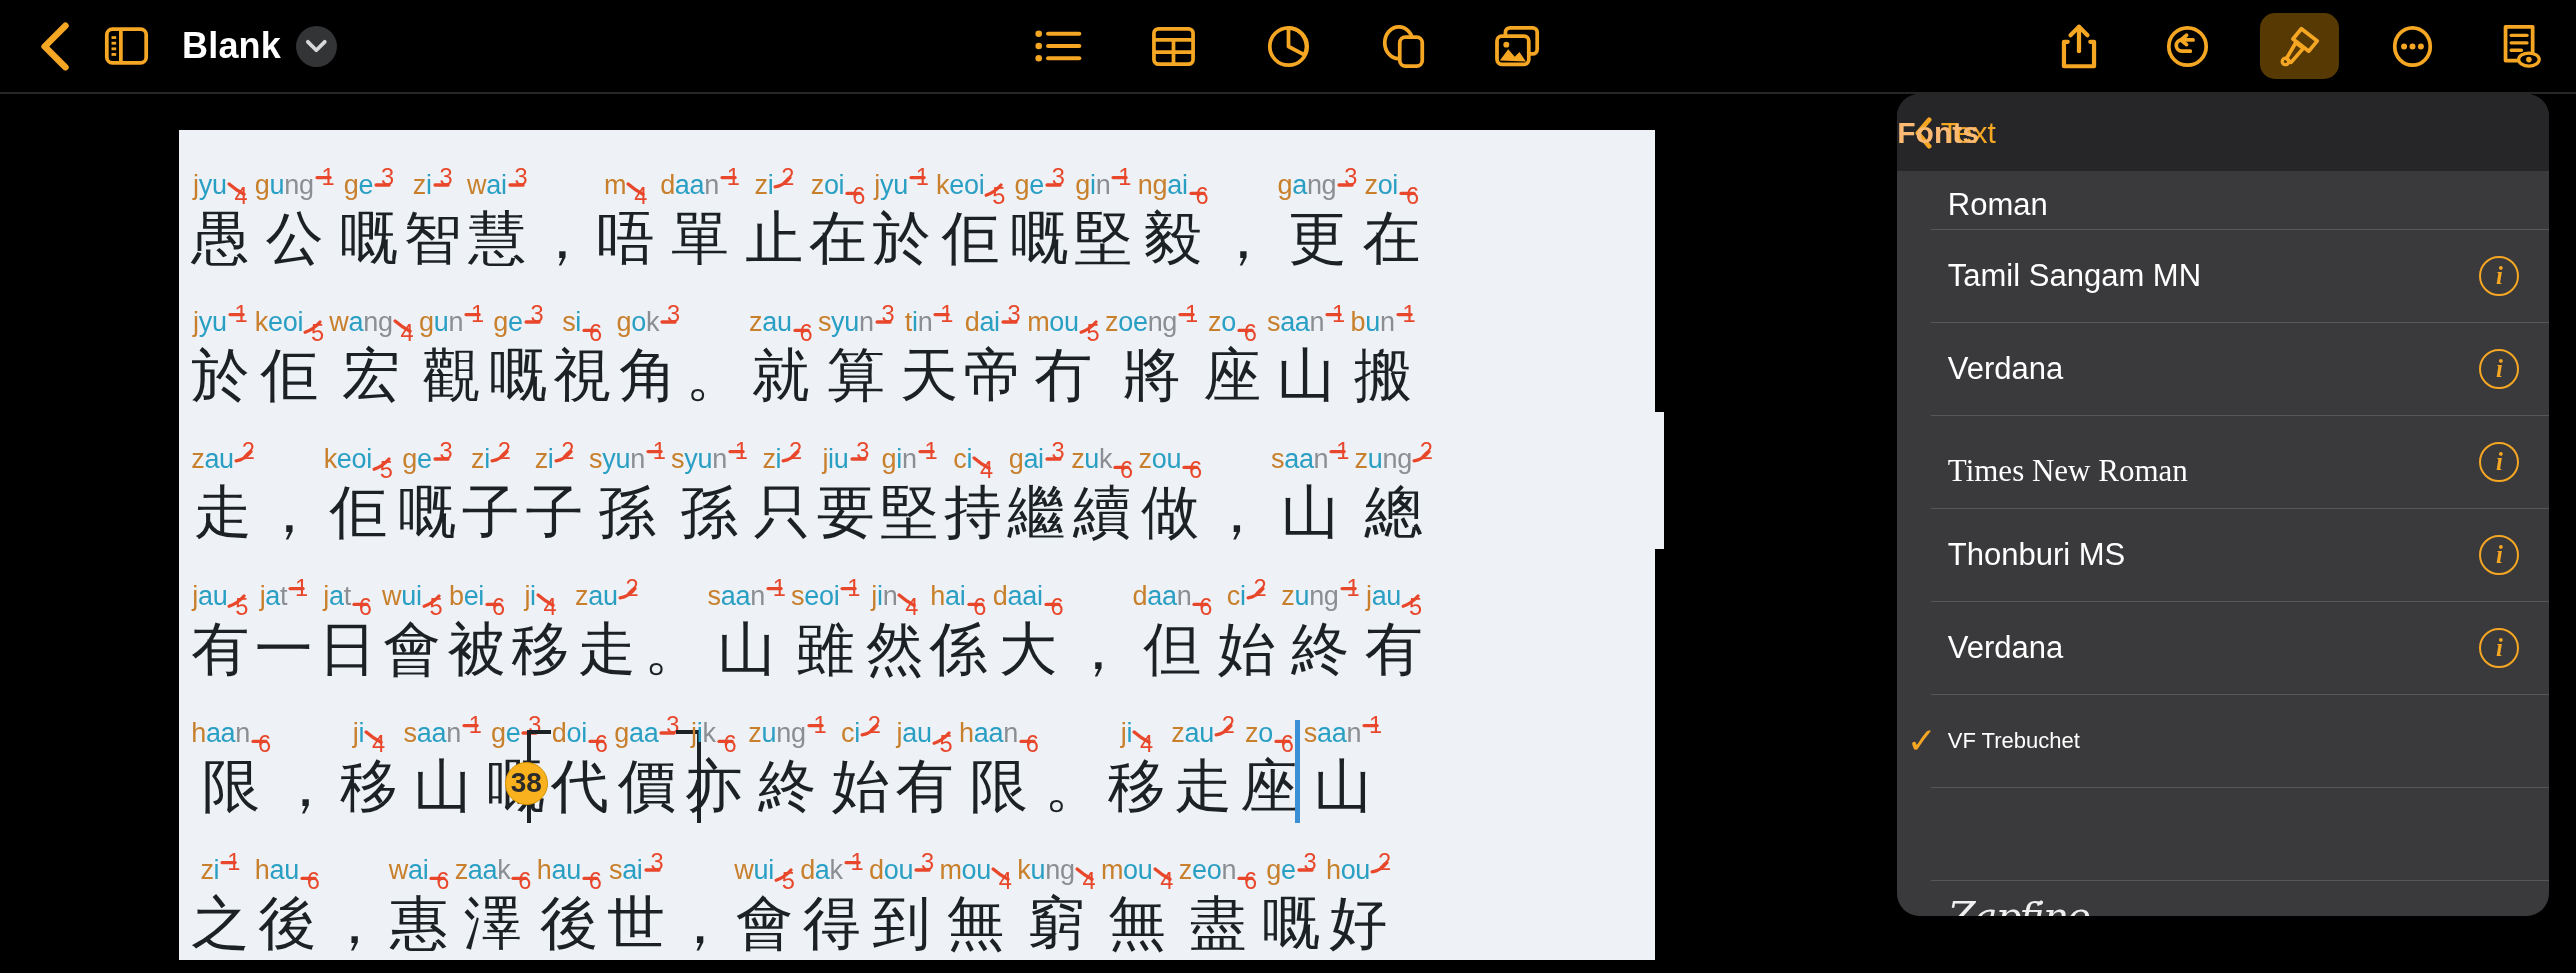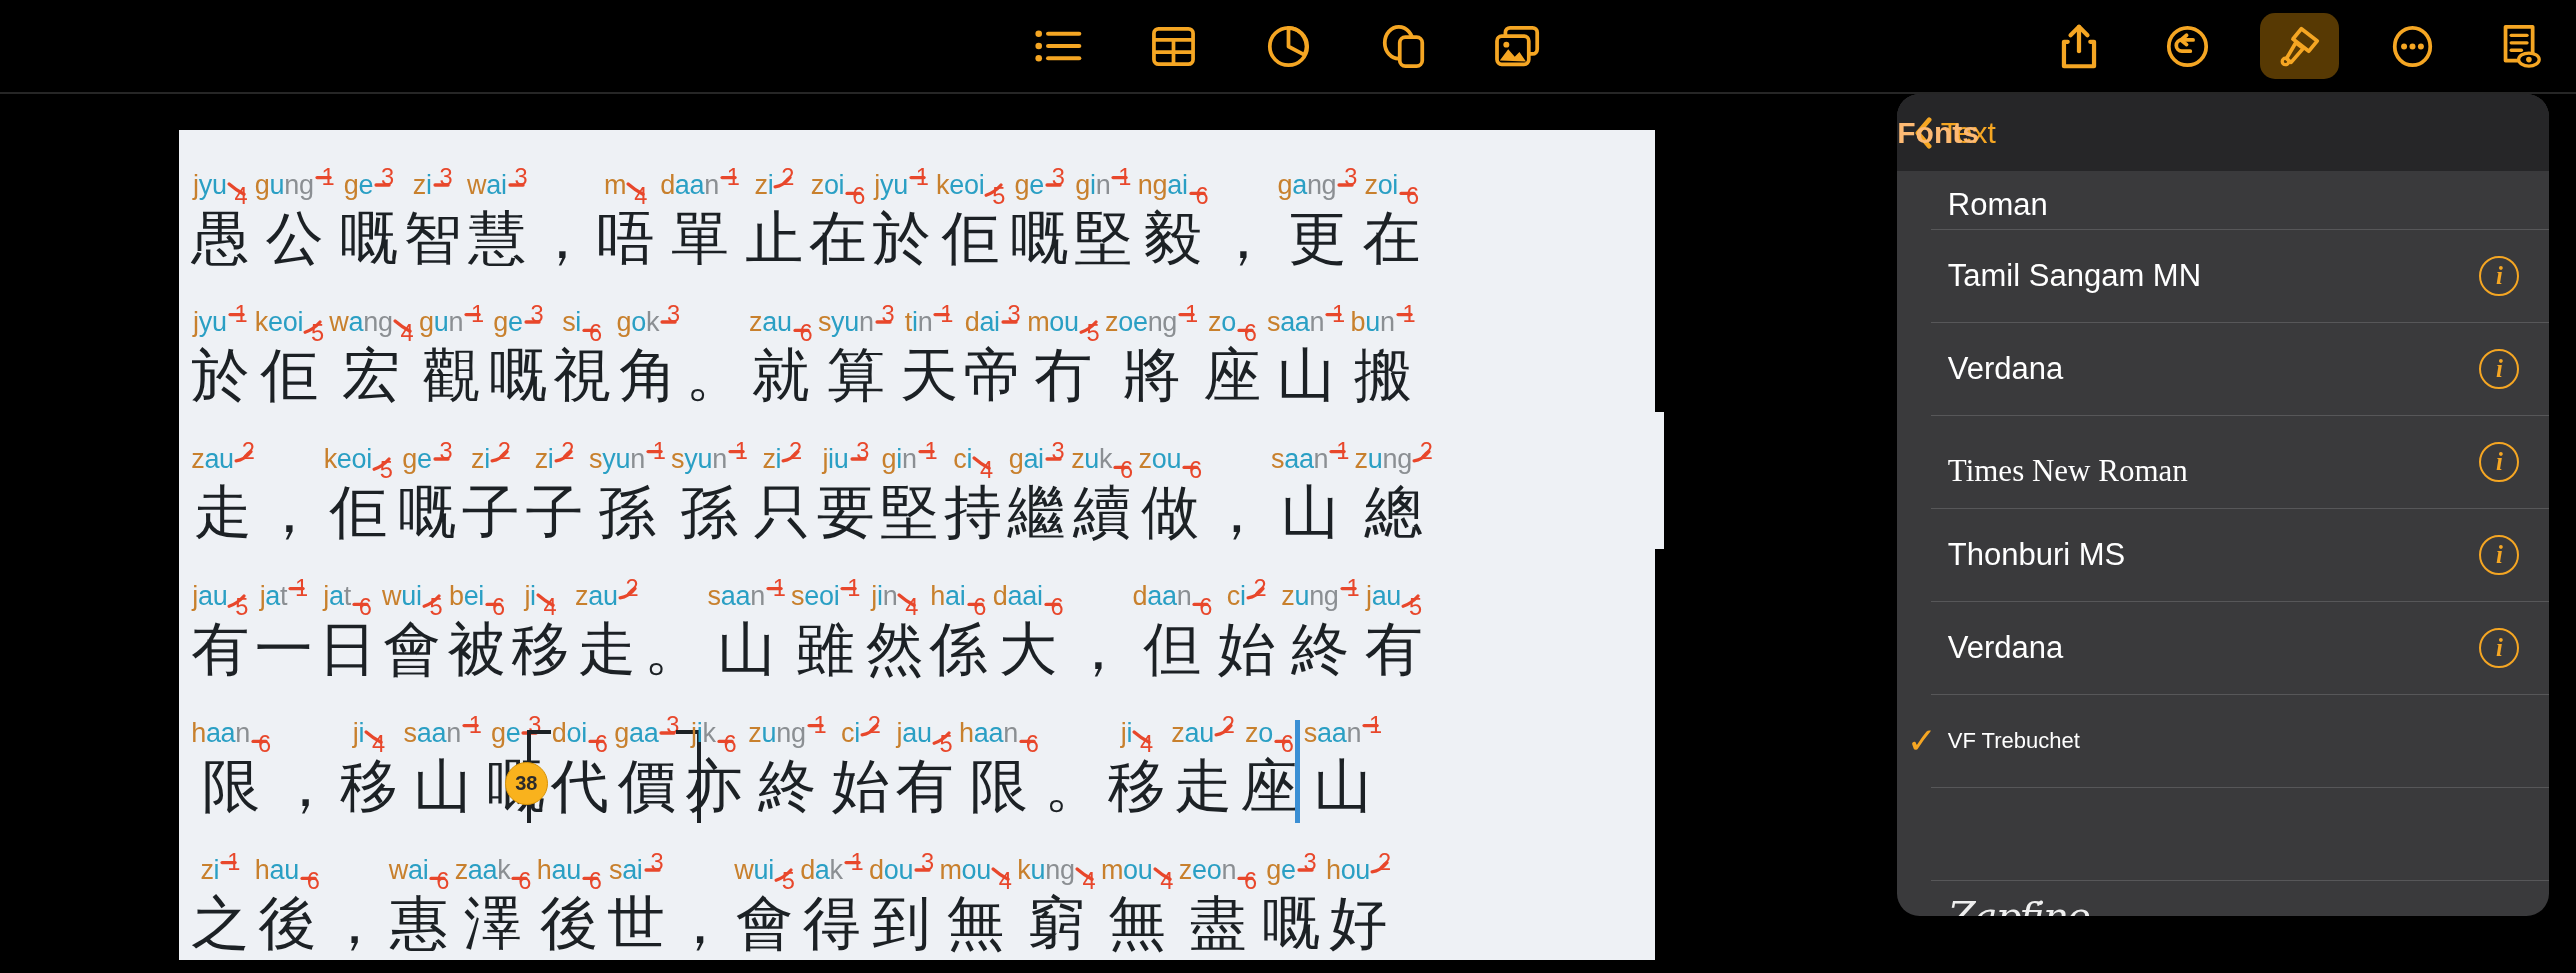--- a/index.html
+++ b/index.html
@@ -109,21 +109,21 @@
     border-top:4.7px solid #1c2125; border-bottom:4.7px solid #1c2125;
     pointer-events:none;
   }
   .brk.l{ border-left:4.7px solid #1c2125; }
   .brk.r{ border-right:4.7px solid #1c2125; }
   .badge38{
     position:absolute; z-index:5;
     width:43px;height:43px;border-radius:50%;
     background:#f9b21d; color:#2b2b2b;
     display:flex;align-items:center;justify-content:center;
-    font-size:20px; font-weight:bold;
+    font-size:28px; font-weight:bold;
     border:1.9px solid #d69208;
   }
   .caret{
     position:absolute; width:4.7px; background:#3b8fd4;
   }
 
   
   #panel{
     position:absolute; right:0; top:94px;
     width:709px; height:879px;
@@ -187,20 +187,43 @@
     font-style:italic; font-weight:bold; flex:0 0 40px; cursor:pointer;
   }
   .font-row.partial-top{ height:58px; align-items:flex-end; padding-bottom:5.7px;}
   .font-row.partial-bot{ height:91px; align-items:flex-start; padding-top:13.2px;}
 </style>
 </head>
 <body>
 
 <div id="toolbar">
 
+  <div id="toolbar-left">
+    <div class="tb-btn">
+      <svg width="38" height="49" viewBox="0 0 40 52">
+          <path d="M30 4 L8 26 L30 48" fill="none" stroke="#f5a623" stroke-width="7" stroke-linecap="round" stroke-linejoin="round"></path>
+        </svg>
+    </div>
+    <div class="tb-btn">
+      <svg width="45" height="40" viewBox="0 0 48 42">
+        <rect x="3" y="3" width="42" height="36" rx="6" fill="none" stroke="#f5a623" stroke-width="4"></rect>
+        <line x1="18" y1="3" x2="18" y2="39" stroke="#f5a623" stroke-width="4"></line>
+        <line x1="8" y1="12" x2="13" y2="12" stroke="#f5a623" stroke-width="3"></line>
+        <line x1="8" y1="18" x2="13" y2="18" stroke="#f5a623" stroke-width="3"></line>
+        <line x1="8" y1="24" x2="13" y2="24" stroke="#f5a623" stroke-width="3"></line>
+        <line x1="8" y1="30" x2="13" y2="30" stroke="#f5a623" stroke-width="3"></line>
+      </svg>
+    </div>
+    <div id="doc-title">Blank</div>
+    <div id="doc-chevron">
+      <svg width="22.6" height="15" viewBox="0 0 24 16">
+          <path d="M3 3 L12 12 L21 3" fill="none" stroke="#d8d8da" stroke-width="4" stroke-linecap="round" stroke-linejoin="round"></path>
+        </svg>
+    </div>
+  </div>
 
   <div id="toolbar-center">
     <div class="tb-btn">
       <svg width="49" height="40" viewBox="0 0 52 42">
         <circle cx="5" cy="8" r="3.5" fill="#f5a623"></circle>
           <circle cx="5" cy="21" r="3.5" fill="#f5a623"></circle>
           <circle cx="5" cy="34" r="3.5" fill="#f5a623"></circle>
         <line x1="15" y1="8" x2="48" y2="8" stroke="#f5a623" stroke-width="4.5" stroke-linecap="round"></line>
         <line x1="15" y1="21" x2="48" y2="21" stroke="#f5a623" stroke-width="4.5" stroke-linecap="round"></line>
         <line x1="15" y1="34" x2="48" y2="34" stroke="#f5a623" stroke-width="4.5" stroke-linecap="round"></line>

